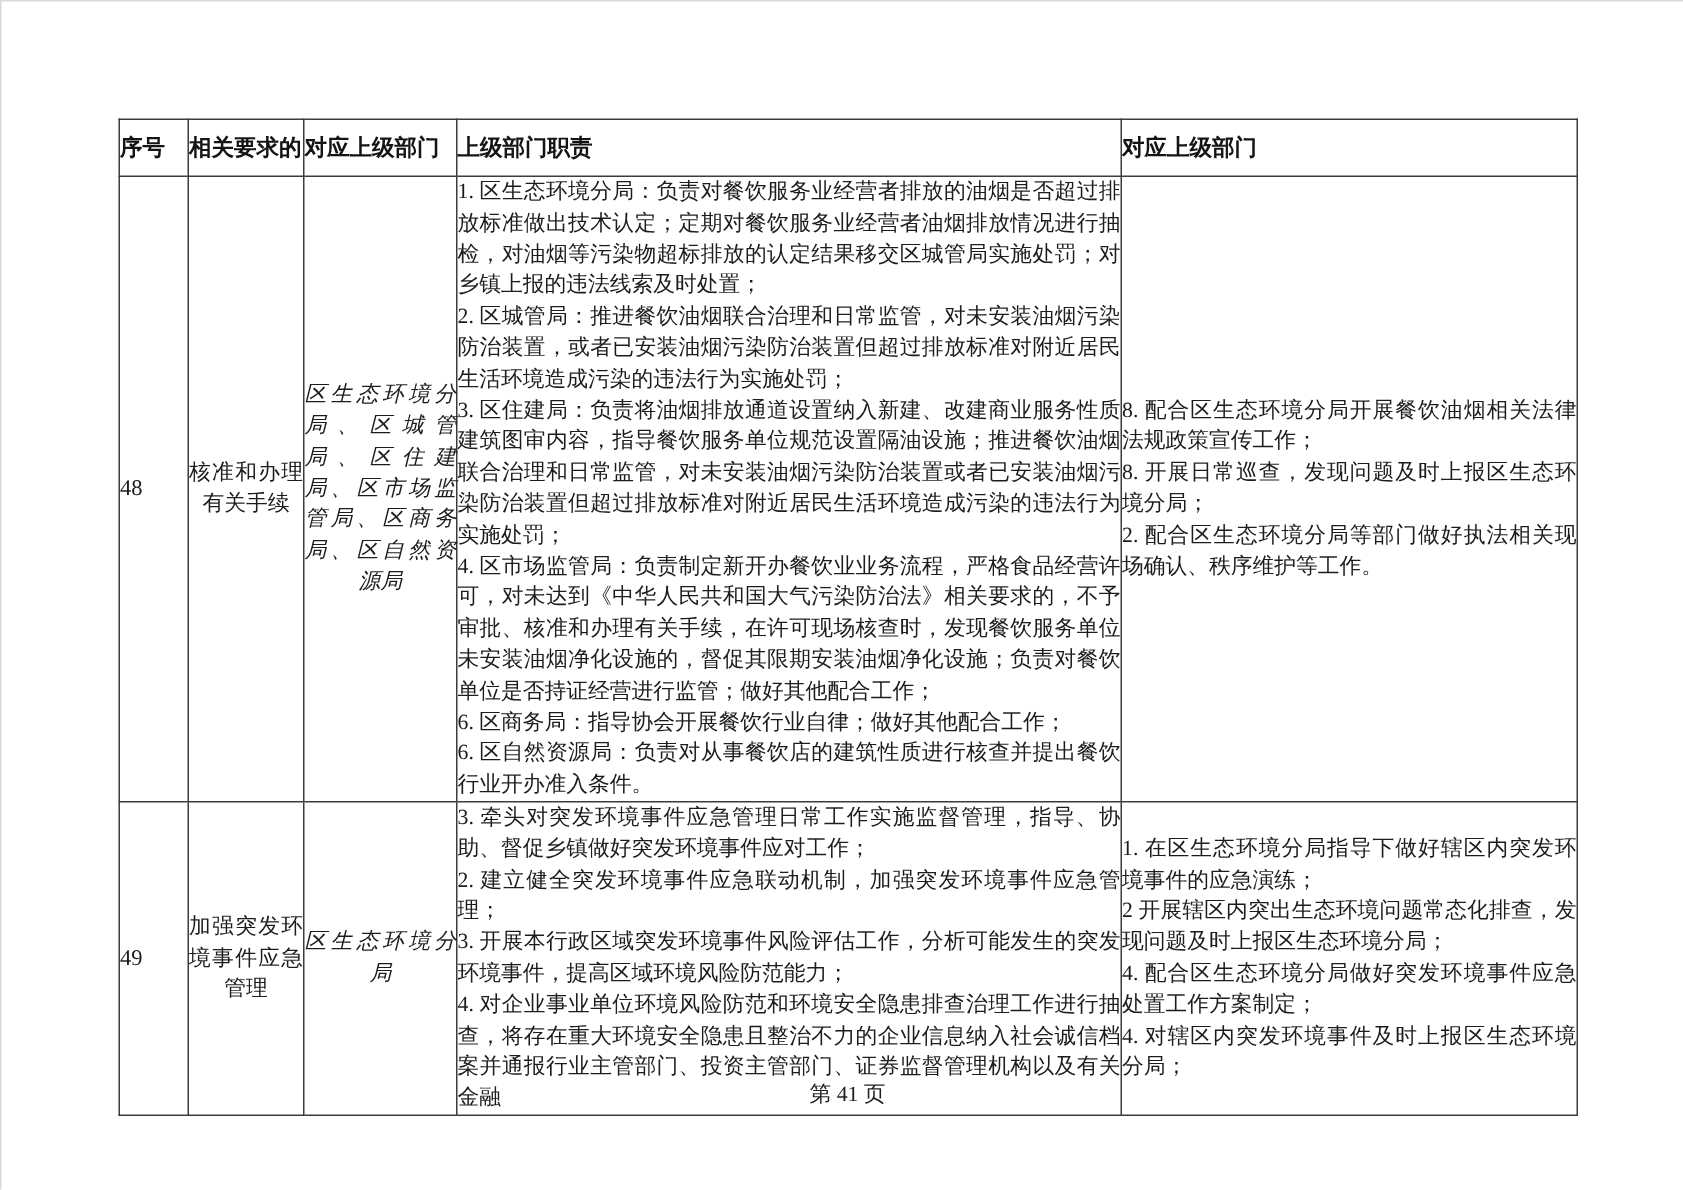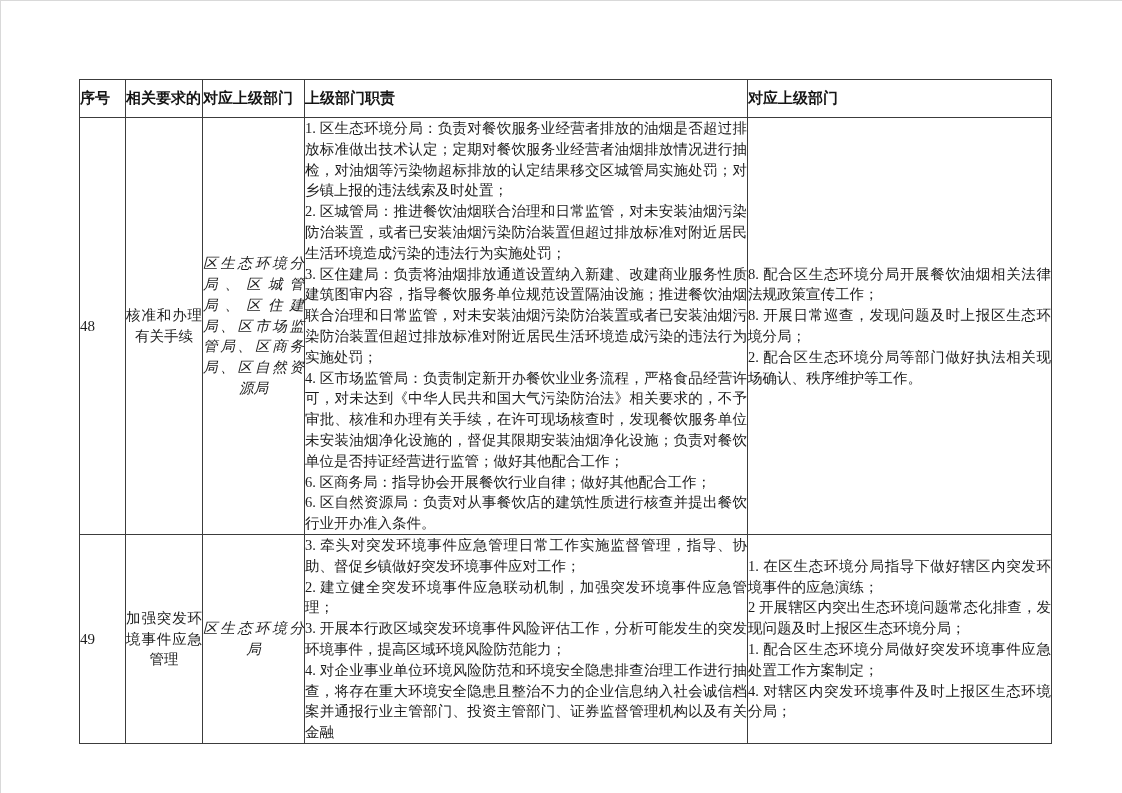--- a/index.html
+++ b/index.html
@@ -126,21 +126,22 @@
         <td class="c-dept">区生态环境分局</td>
         <td class="c-duties">
           <div class="duty">3. 牵头对突发环境事件应急管理日常工作实施监督管理，指导、协助、督促乡镇做好突发环境事件应对工作；</div>
           <div class="duty">2. 建立健全突发环境事件应急联动机制，加强突发环境事件应急管理；</div>
           <div class="duty">3. 开展本行政区域突发环境事件风险评估工作，分析可能发生的突发环境事件，提高区域环境风险防范能力；</div>
           <div class="duty">4. 对企业事业单位环境风险防范和环境安全隐患排查治理工作进行抽查，将存在重大环境安全隐患且整治不力的企业信息纳入社会诚信档案并通报行业主管部门、投资主管部门、证券监督管理机构以及有关金融</div>
         </td>
         <td class="c-town">
           <div class="duty">1. 在区生态环境分局指导下做好辖区内突发环境事件的应急演练；</div>
           <div class="duty">2 开展辖区内突出生态环境问题常态化排查，发现问题及时上报区生态环境分局；</div>
-          <div class="duty">1. 配合区生态环境分局做好突发环境事件应急处置工作方案制定；</div>
+          <div class="duty">4. 配合区生态环境分局做好突发环境事件应急处置工作方案制定；</div>
           <div class="duty">4. 对辖区内突发环境事件及时上报区生态环境分局；</div>
         </td>
       </tr>
     </tbody>
   </table>
 
+  <div class="footer">第 41 页</div>
 
 </div>
 
 </body></html>

